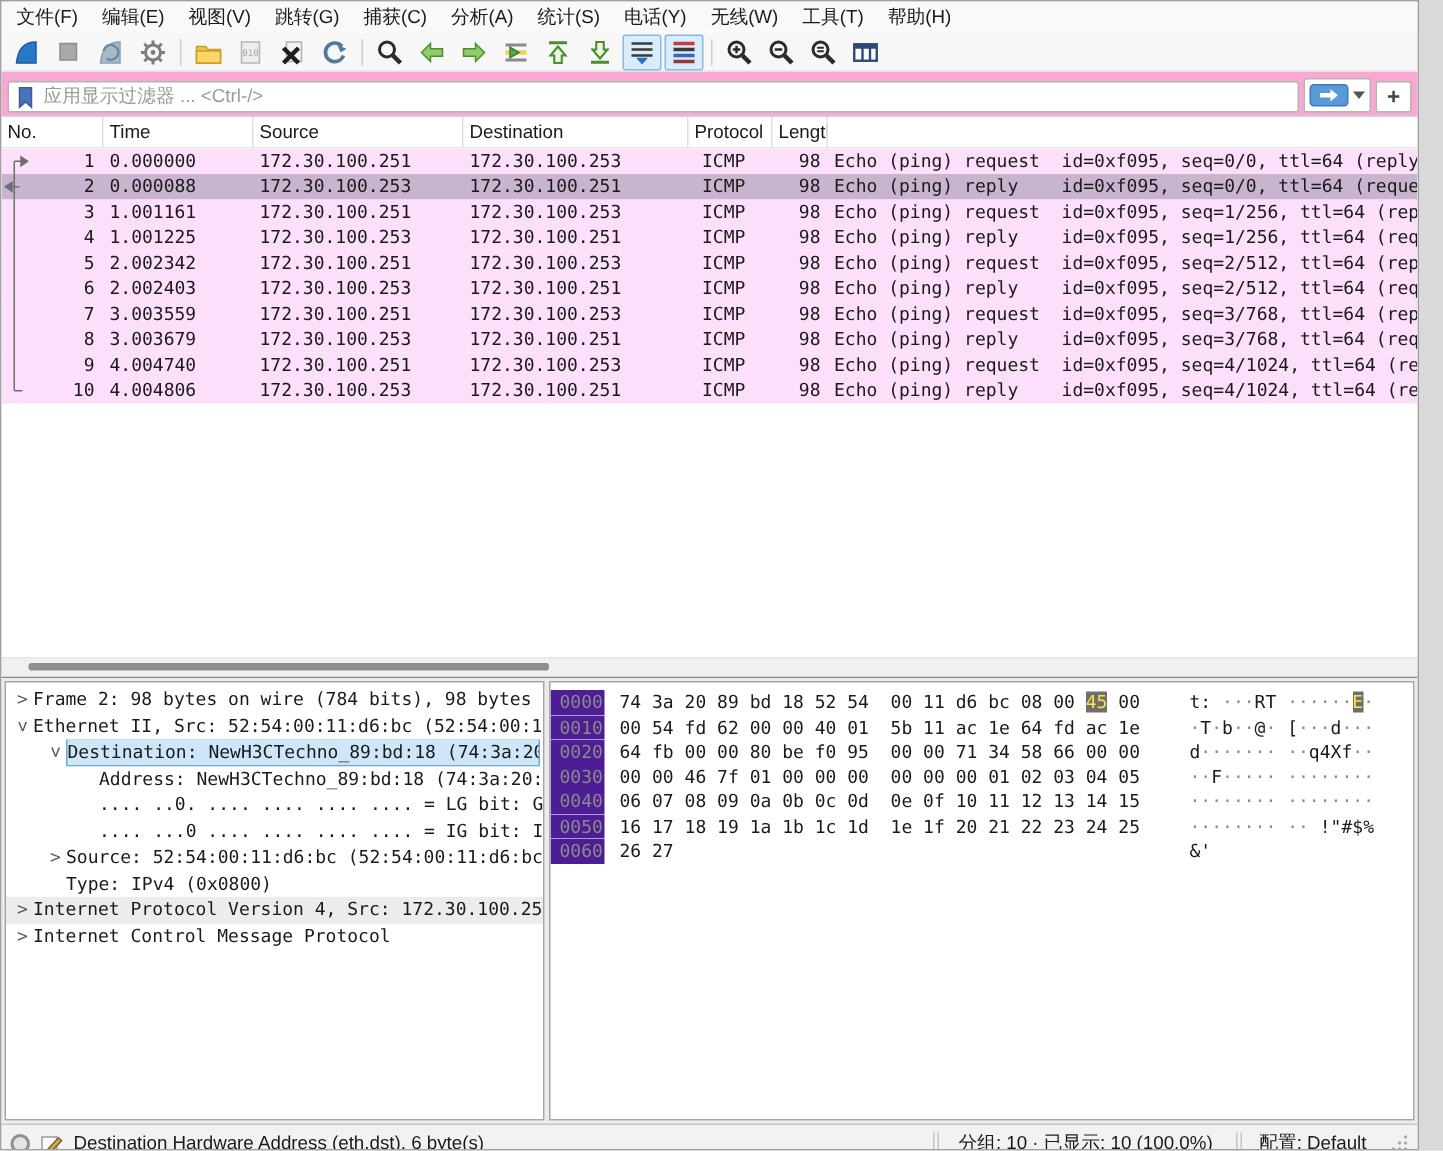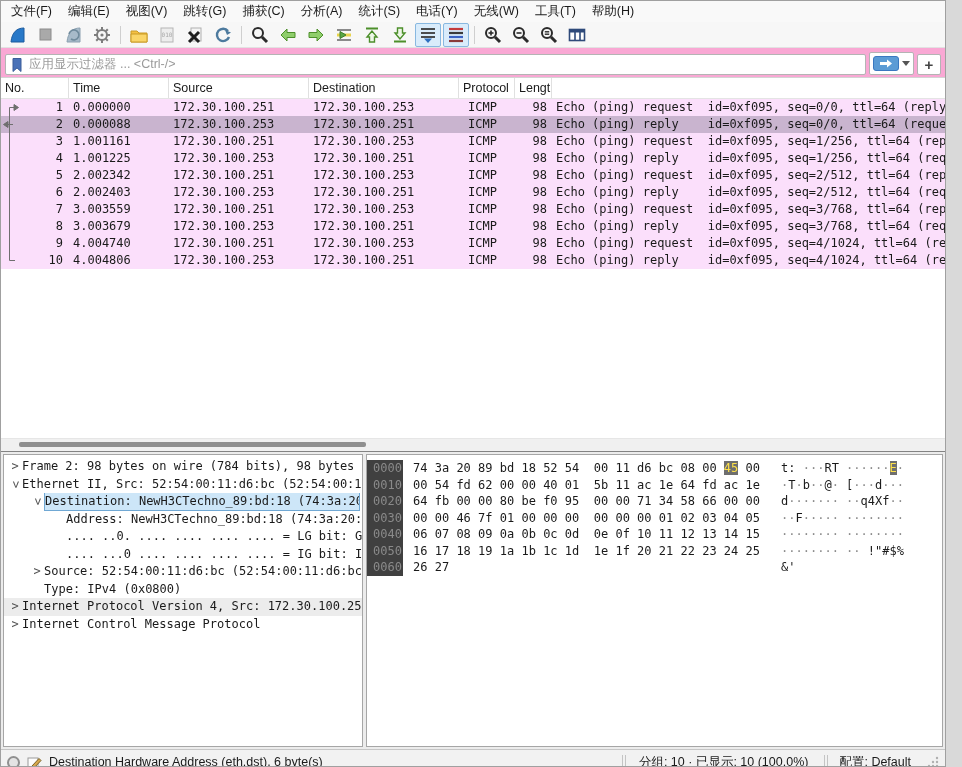--- a/index.html
+++ b/index.html
@@ -43,23 +43,23 @@
      font-family:"DejaVu Sans Mono","Liberation Mono",monospace;font-size:12px;}
   .dline{height:17.5px;line-height:17px;white-space:pre;display:flex;align-items:center;overflow:hidden;}
   .dline.striped{background:#ececec;}
   .darrow{width:14px;flex:0 0 14px;color:#555;text-align:center;}
   .darrow.rot{transform:rotate(90deg);}
   .dtext{overflow:hidden;white-space:pre;}
   .dline.selline .dtext{background:#cde6f8;border:1px solid #70a8d4;flex:1;margin-right:2px;}
   .hex-pane{flex:1;background:#fff;border:1px solid #a6a6a6;overflow:hidden;padding-top:5px;box-sizing:border-box;
      font-family:"DejaVu Sans Mono","Liberation Mono",monospace;font-size:12px;}
   .hrow{height:16.5px;line-height:16px;white-space:pre;display:flex;overflow:hidden;}
-  .hoff{width:36px;flex:0 0 36px;background:#404040;color:#8a8a8a;padding-left:6px;box-sizing:border-box;margin-right:10px;}
+  .hoff{width:36px;flex:0 0 36px;background:#4c1d95;color:#8a8a8a;padding-left:6px;box-sizing:border-box;margin-right:10px;}
   .hbytes{width:368px;flex:0 0 368px;}
-  .hascii{margin-left:0;}
+  .hascii{margin-left:12px;}
   .hl{background:#6e6e6e;color:#fde047;}
   .dim{color:#8c8c8c;}
   
   .statusbar{height:24px;background:#f2f2f2;border-top:1px solid #c6c6c6;display:flex;align-items:center;font-size:12.5px;padding:0 6px;gap:7px;}
   .expert-dot{width:9px;height:9px;border-radius:50%;border:2px solid #909090;background:#e4e4e4;}
   .ssep{width:1px;height:14px;background:#c4c4c4;box-shadow:3px 0 0 #c4c4c4;margin:0 6px;}
   .sright{margin-left:auto;display:flex;align-items:center;}
   .grip{margin-left:8px;}
 </style>
 </head>

